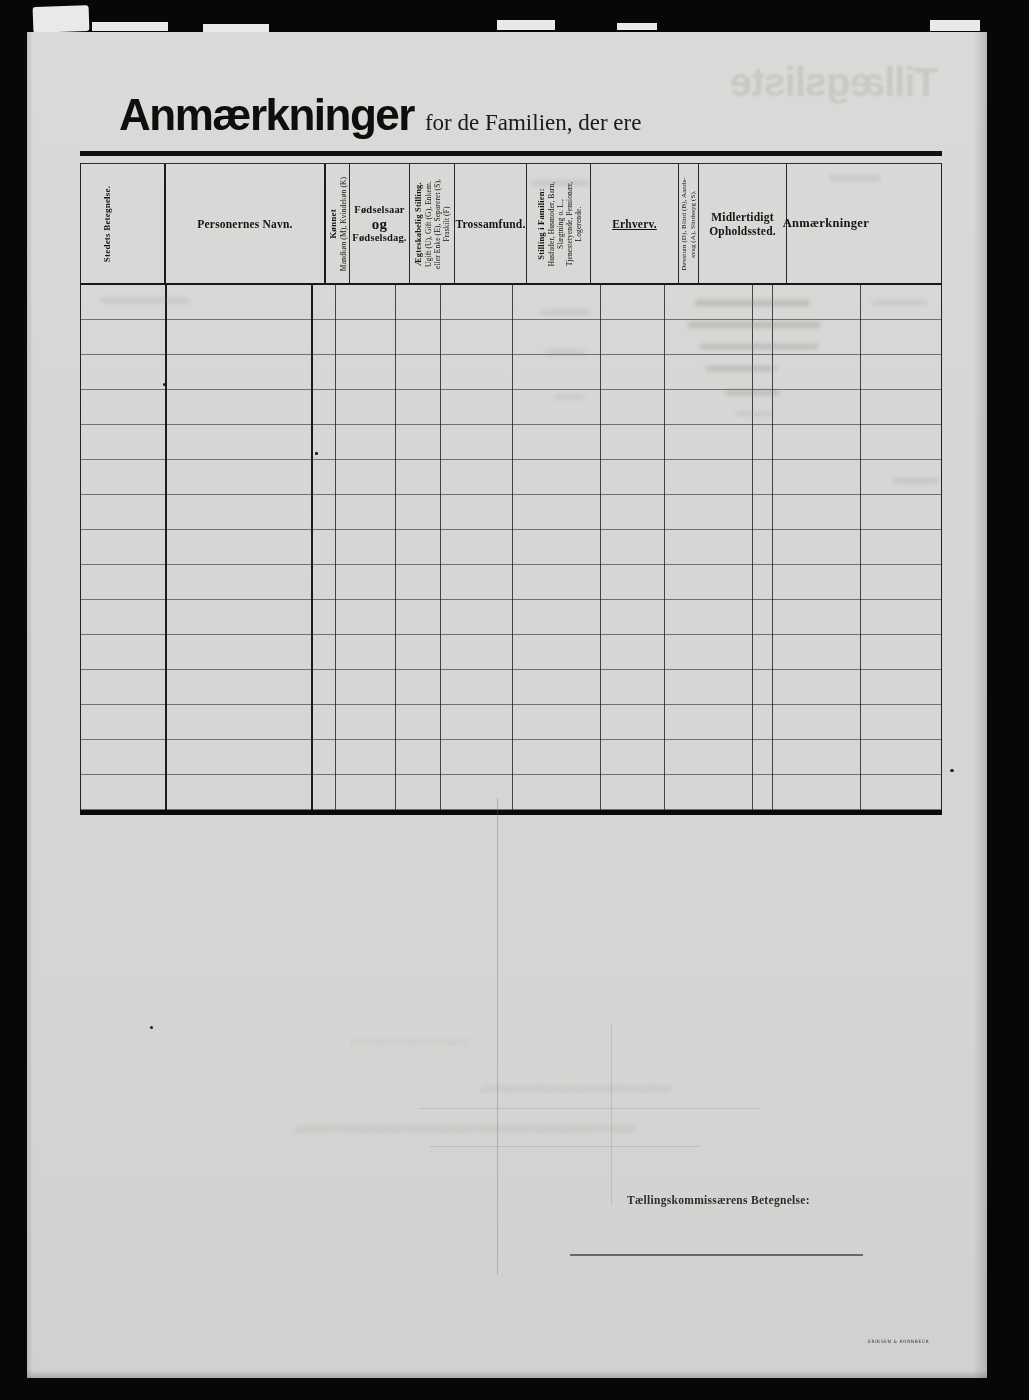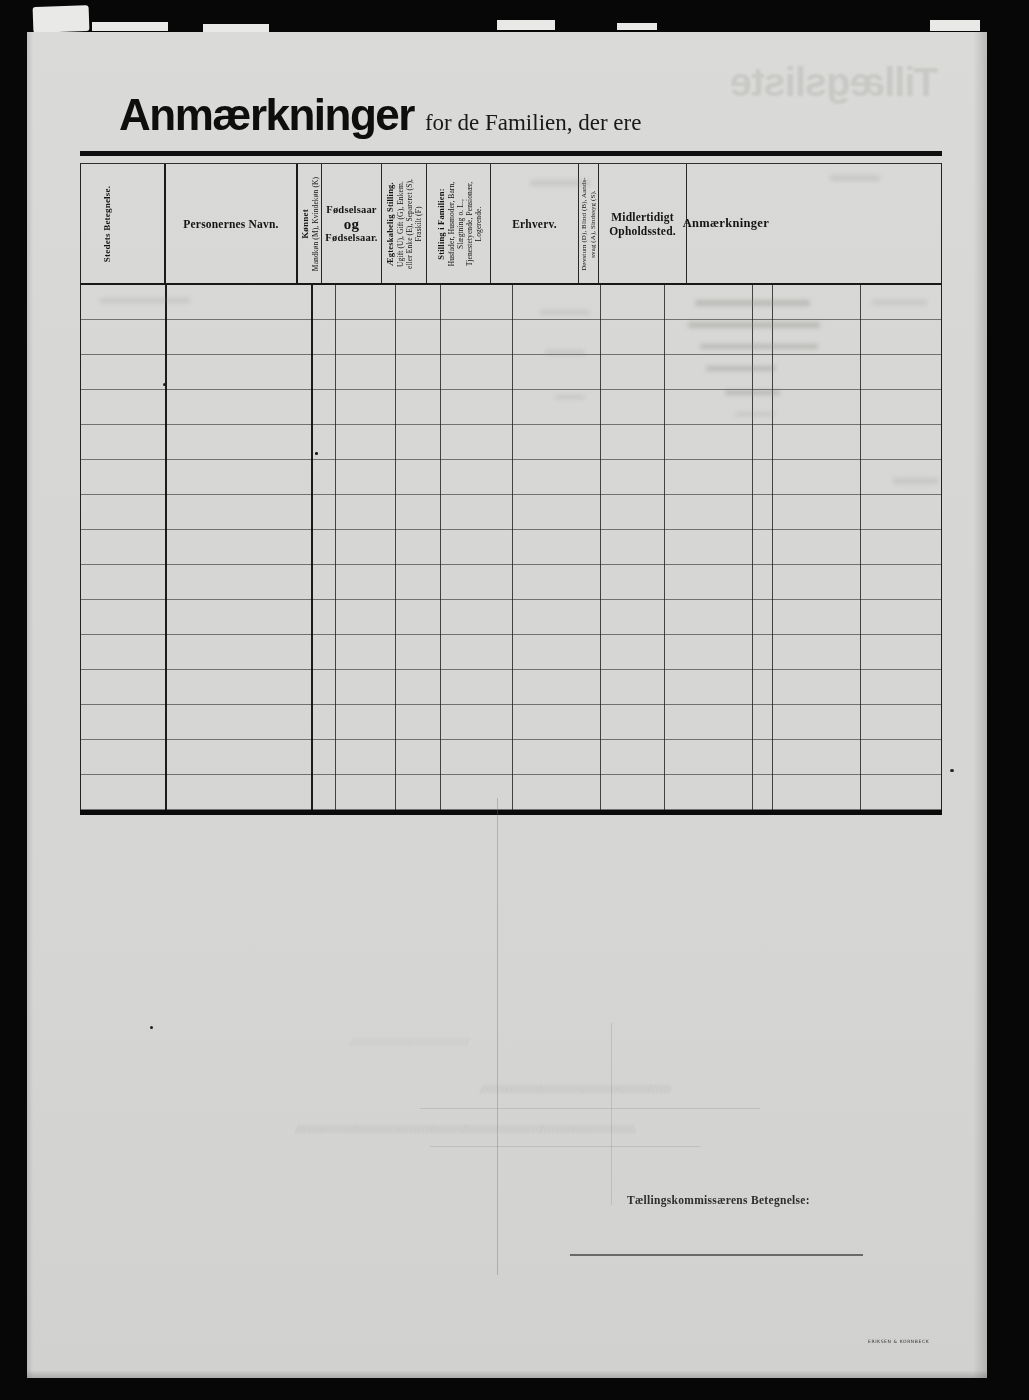--- a/index.html
+++ b/index.html
@@ -97,59 +97,62 @@
 
     <div class="census-table">
       <div class="thead">
 
         <div class="hcell bsep" style="width:85px;">
           <div class="vwrap pos-left">
             <div class="vh">Stedets Betegnelse.</div>
           </div>
         </div>
 
-        <div class="hcell bsep" style="width:132px;">
+        <div class="hcell bsep" style="width:160px;">
           <div class="h">Personernes Navn.</div>
         </div>
 
         <div class="hcell" style="width:24px;">
           <div class="vwrap">
             <div class="vh">Kønnet</div>
             <div class="vs">Mandkøn (M), Kvindekøn (K)</div>
           </div>
         </div>
 
         <div class="hcell" style="width:60px;">
           <div class="h" style="font-size:10.5px;">Fødselsaar</div>
           <div class="h" style="font-size:15px;">og</div>
-          <div class="h" style="font-size:10.5px;">Fødselsaar.</div>
+          <div class="h" style="font-size:10.5px;">Fødselsdag.</div>
         </div>
 
         <div class="hcell" style="width:45px;">
           <div class="vwrap">
             <div class="vh" style="font-size:8.5px;">Ægteskabelig Stilling.</div>
             <div class="vs">Ugift (U), Gift (G), Enkem.</div>
             <div class="vs">eller Enke (E), Separeret (S),</div>
             <div class="vs">Fraskilt (F)</div>
           </div>
         </div>
 
+        <div class="hcell" style="width:72px;">
+          <div class="h">Trossamfund.</div>
+        </div>
 
 
         <div class="hcell" style="width:64px;">
           <div class="vwrap">
             <div class="vh" style="font-size:8.5px;">Stilling i Familien:</div>
             <div class="vs">Husfader, Husmoder, Barn,</div>
             <div class="vs">Slægtning o. L.,</div>
             <div class="vs">Tjenestetyende, Pensionær,</div>
             <div class="vs">Logerende.</div>
           </div>
         </div>
 
-        <div class="hcell" style="width:88px;">
+        <div class="hcell" style="width:88px;text-decoration:underline;">
           <div class="h">Erhverv.</div>
         </div>
 
         <div class="hcell" style="width:20px;">
           <div class="vwrap">
             <div class="vs" style="font-size:7px;">Døvstum (D), Blind (B), Aands-</div>
             <div class="vs" style="font-size:7px;">svag (A), Sindssyg (S).</div>
           </div>
         </div>
 

